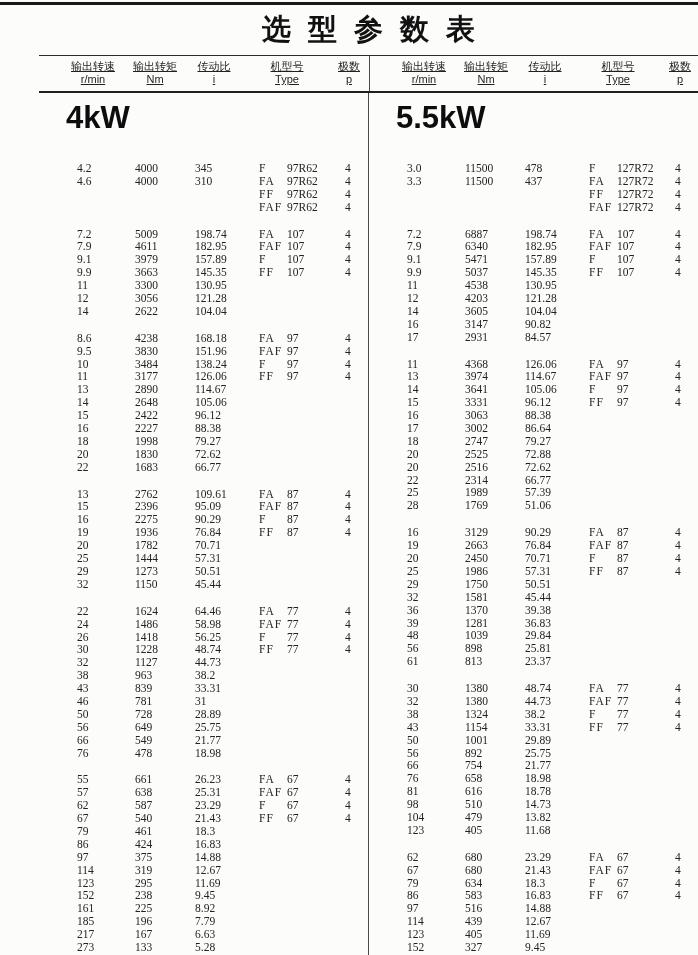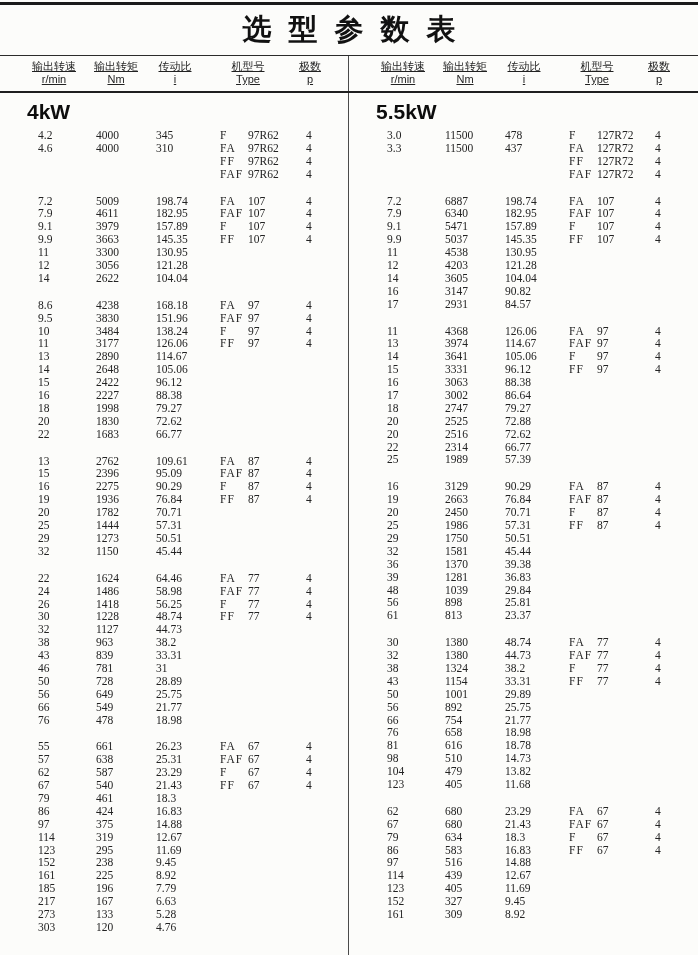--- a/index.html
+++ b/index.html
@@ -5,20 +5,21 @@
   html,body{margin:0;padding:0;background:#e8e8e6;}
   .page{
     position:relative;
     width:698px;height:955px;
     margin:0 auto;
     background:#fcfcfa;
     font-family:"Liberation Sans","DejaVu Sans",sans-serif;
     color:#222;
     overflow:hidden;
     box-sizing:border-box;
+    padding-left:39px;
   }
   .top-rule{
     position:absolute;top:2px;left:0;width:698px;height:3px;background:#1a1a1a;
   }
   .title{
     margin:10px 0 0 0;
     text-align:center;
     font-size:29px;
     font-weight:bold;
     letter-spacing:17px;
@@ -52,24 +53,24 @@
   .h3{margin-left:18px;width:60px}
   .h4{margin-left:12px;width:40px}
   .body-band{display:flex;height:871px;}
   .half-body{
     width:348px;
     box-sizing:border-box;
     padding-top:5px;
   }
   .half-body.right{border-left:1px solid #4a4a4a;width:349px;}
   .power{
-    font-size:21px;
+    font-size:31px;
     font-weight:bold;
     color:#0d0d0d;
-    margin:2px 0 5px 27px;
+    margin:2px 0 26px 27px;
   }
   .group{margin-bottom:14px;font-family:Liberation Serif, serif;}
   .row{
     display:flex;
     height:12.9px;
     line-height:12.9px;
     font-size:11.5px;
     white-space:nowrap;
   }
   .c0{margin-left:38px;width:58px}
@@ -785,20 +786,28 @@
             <span class="c5"></span>
           </div>
           <div class="row">
             <span class="c0">25</span>
             <span class="c1">1989</span>
             <span class="c2">57.39</span>
             <span class="c3"></span>
             <span class="c4"></span>
             <span class="c5"></span>
           </div>
+          <div class="row">
+            <span class="c0">28</span>
+            <span class="c1">1769</span>
+            <span class="c2">51.06</span>
+            <span class="c3"></span>
+            <span class="c4"></span>
+            <span class="c5"></span>
+          </div>
         </div>
         <div class="group">
           <div class="row">
             <span class="c0">16</span>
             <span class="c1">3129</span>
             <span class="c2">90.29</span>
             <span class="c3">FA</span>
             <span class="c4">87</span>
             <span class="c5">4</span>
           </div>

